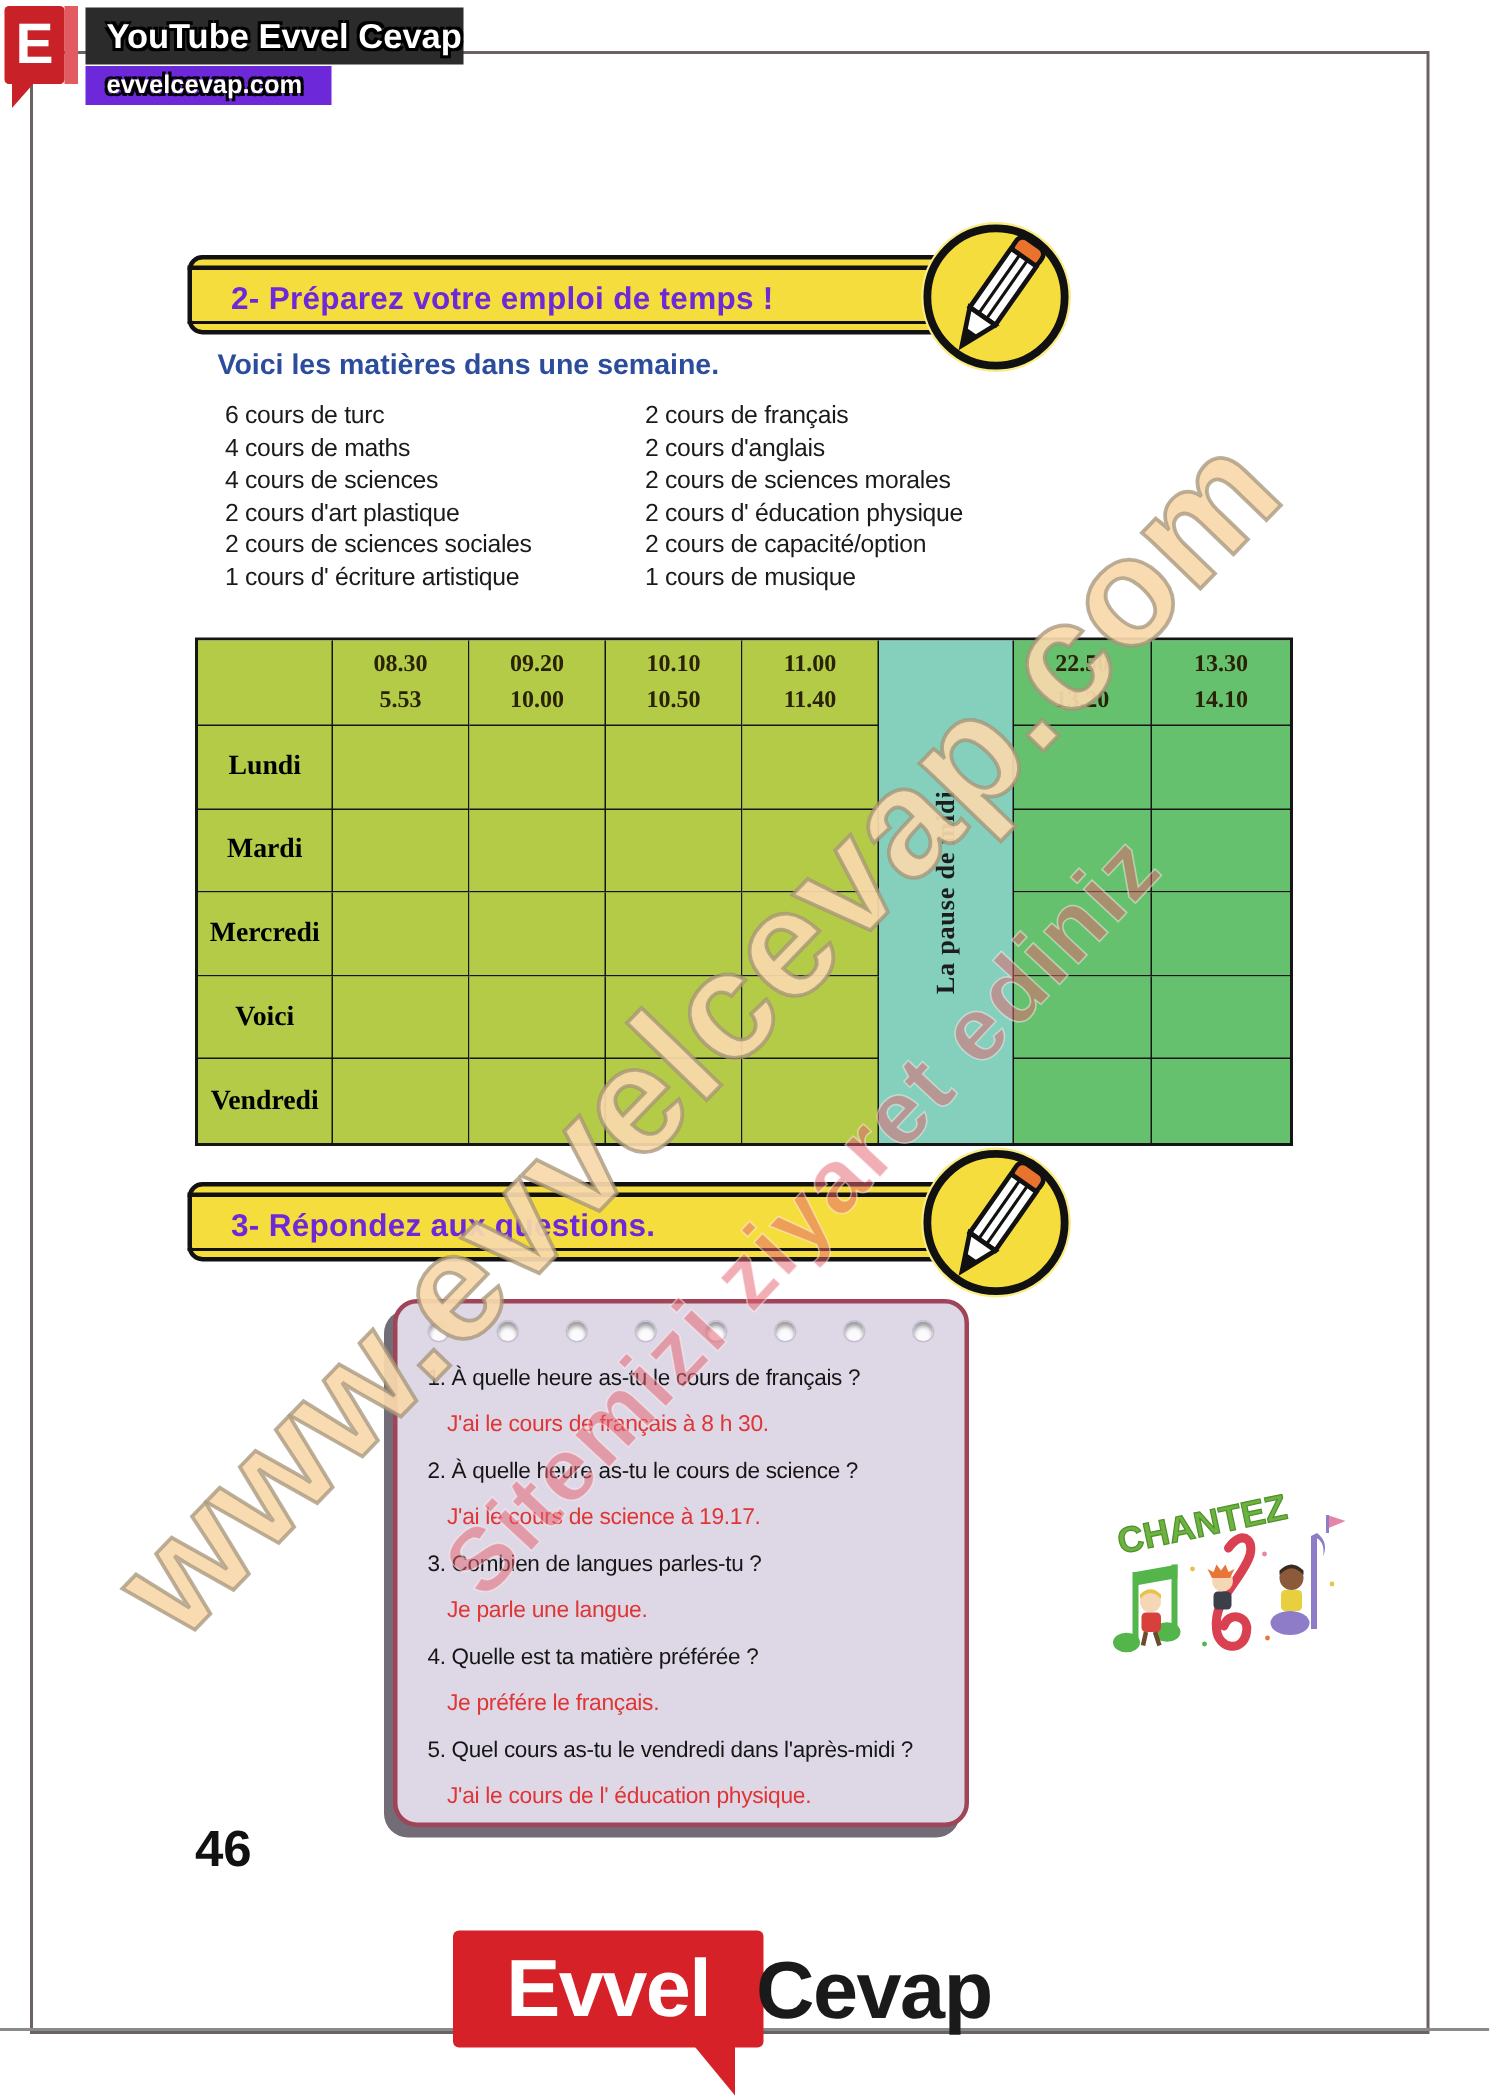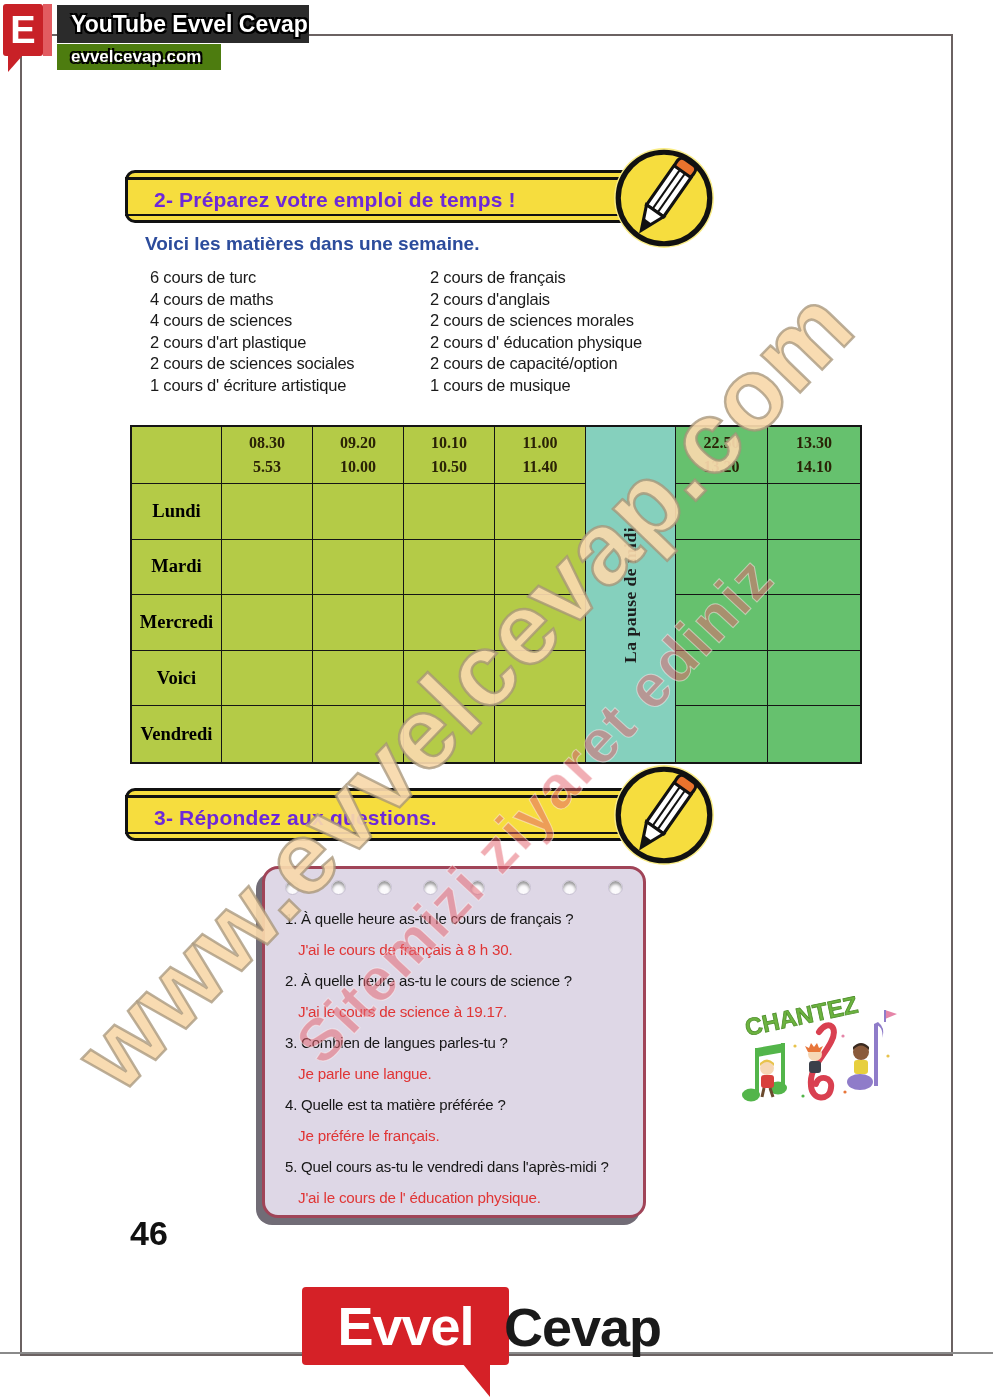--- a/index.html
+++ b/index.html
@@ -13,21 +13,21 @@
   .e-box{position:absolute;left:3px;top:4px;width:40px;height:52px;background:#c82127;
          border-radius:3px;z-index:6;display:flex;align-items:center;justify-content:center;
          color:#fff;font-size:38px;font-weight:bold;}
   .e-strip{position:absolute;left:43px;top:4px;width:9px;height:52px;background:#e25b60;z-index:5;}
   .e-tail{position:absolute;left:8px;top:55px;width:0;height:0;z-index:6;
           border-top:17px solid #c82127;border-right:15px solid transparent;}
   .yt-banner{position:absolute;left:57px;top:5px;width:252px;height:38px;background:#2b2b2b;
              z-index:4;display:flex;align-items:center;padding-left:14px;box-sizing:border-box;}
   .yt-banner span{color:#fff;font-size:23px;font-weight:bold;white-space:nowrap;
      text-shadow:-2px -2px 0 #000,2px -2px 0 #000,-2px 2px 0 #000,2px 2px 0 #000,0 2px 0 #000;}
-  .site-banner{position:absolute;left:57px;top:44px;width:164px;height:26px;background:#4d7c0f;
+  .site-banner{position:absolute;left:57px;top:44px;width:164px;height:26px;background:#6d28d9;
                z-index:4;display:flex;align-items:center;padding-left:14px;box-sizing:border-box;}
   .site-banner span{color:#fff;font-size:17px;font-weight:bold;white-space:nowrap;
      text-shadow:-2px -2px 0 #000,2px -2px 0 #000,-2px 2px 0 #000,2px 2px 0 #000;}
   
   .banner{position:absolute;left:125px;width:520px;height:53px;background:#f6dd3e;
           border:3px solid #111;border-radius:10px;box-sizing:border-box;z-index:2;}
   .banner .line-top,.banner .line-bottom{position:absolute;left:-3px;right:-3px;height:2.5px;background:#111;}
   .banner .line-top{top:4px;} .banner .line-bottom{bottom:4px;}
   .banner .band-title{position:absolute;left:26px;top:0;height:47px;line-height:47px;
           font-size:21px;font-weight:bold;color:#6d28d9;white-space:nowrap;letter-spacing:.2px;}

